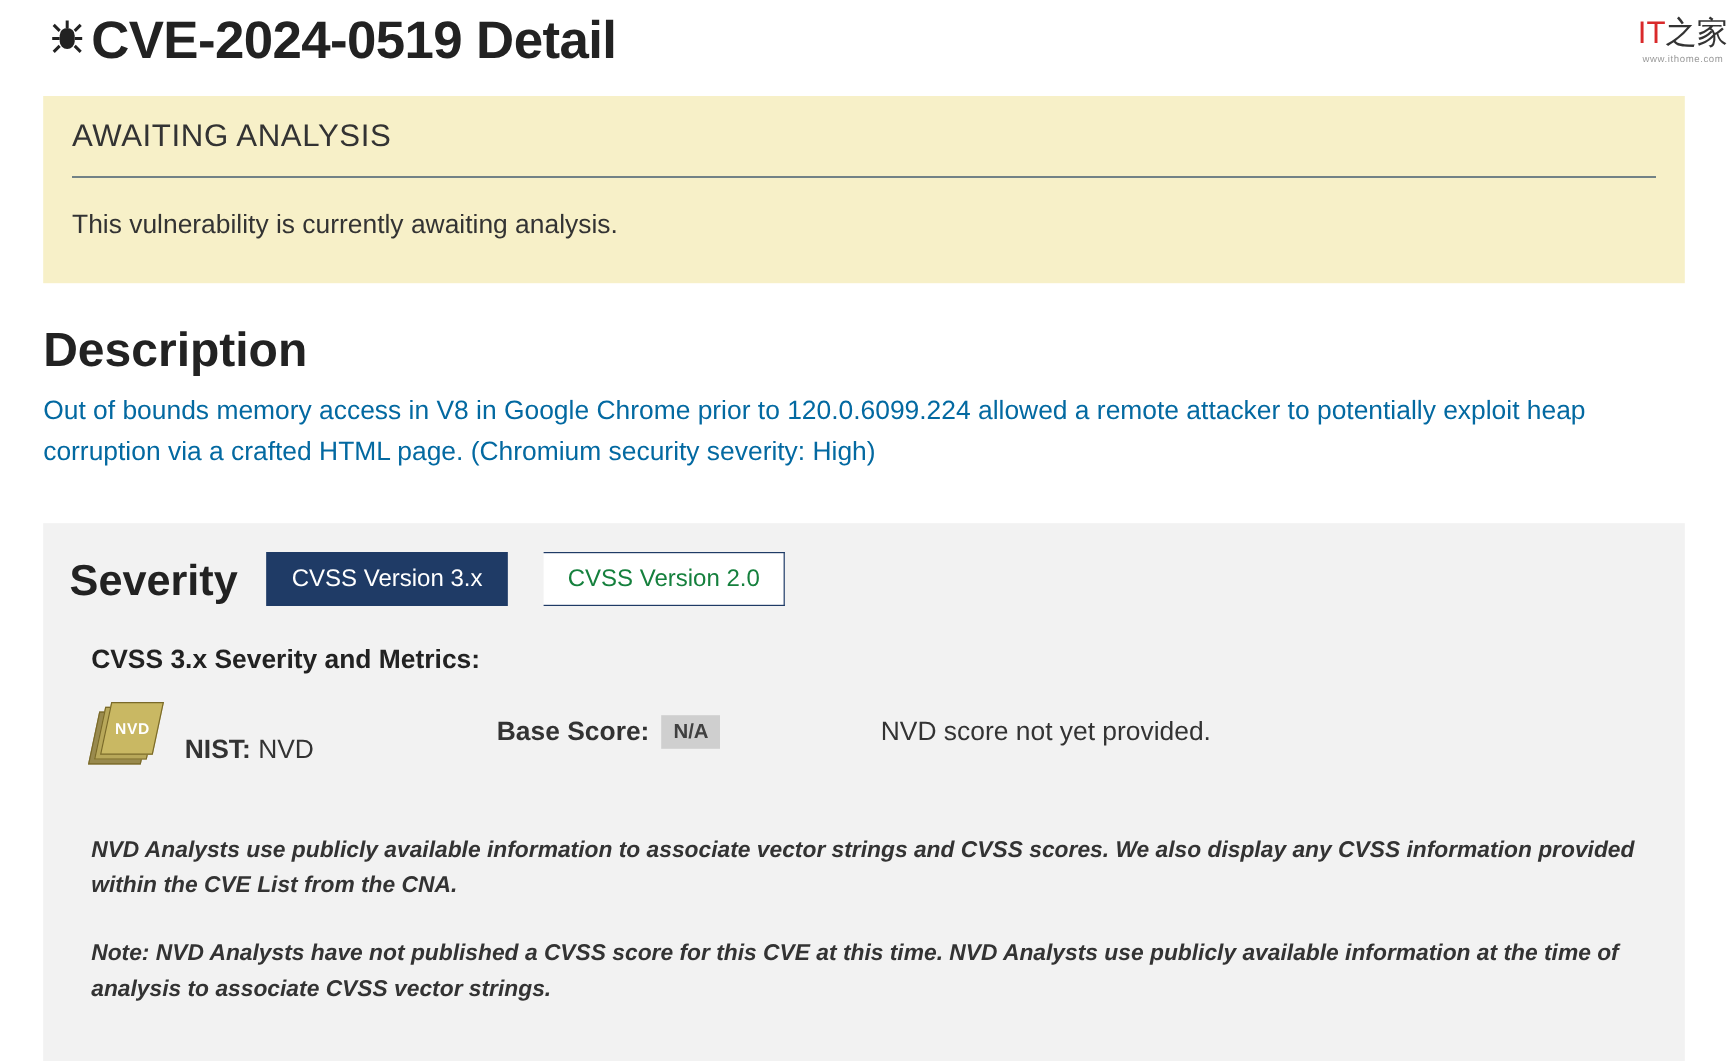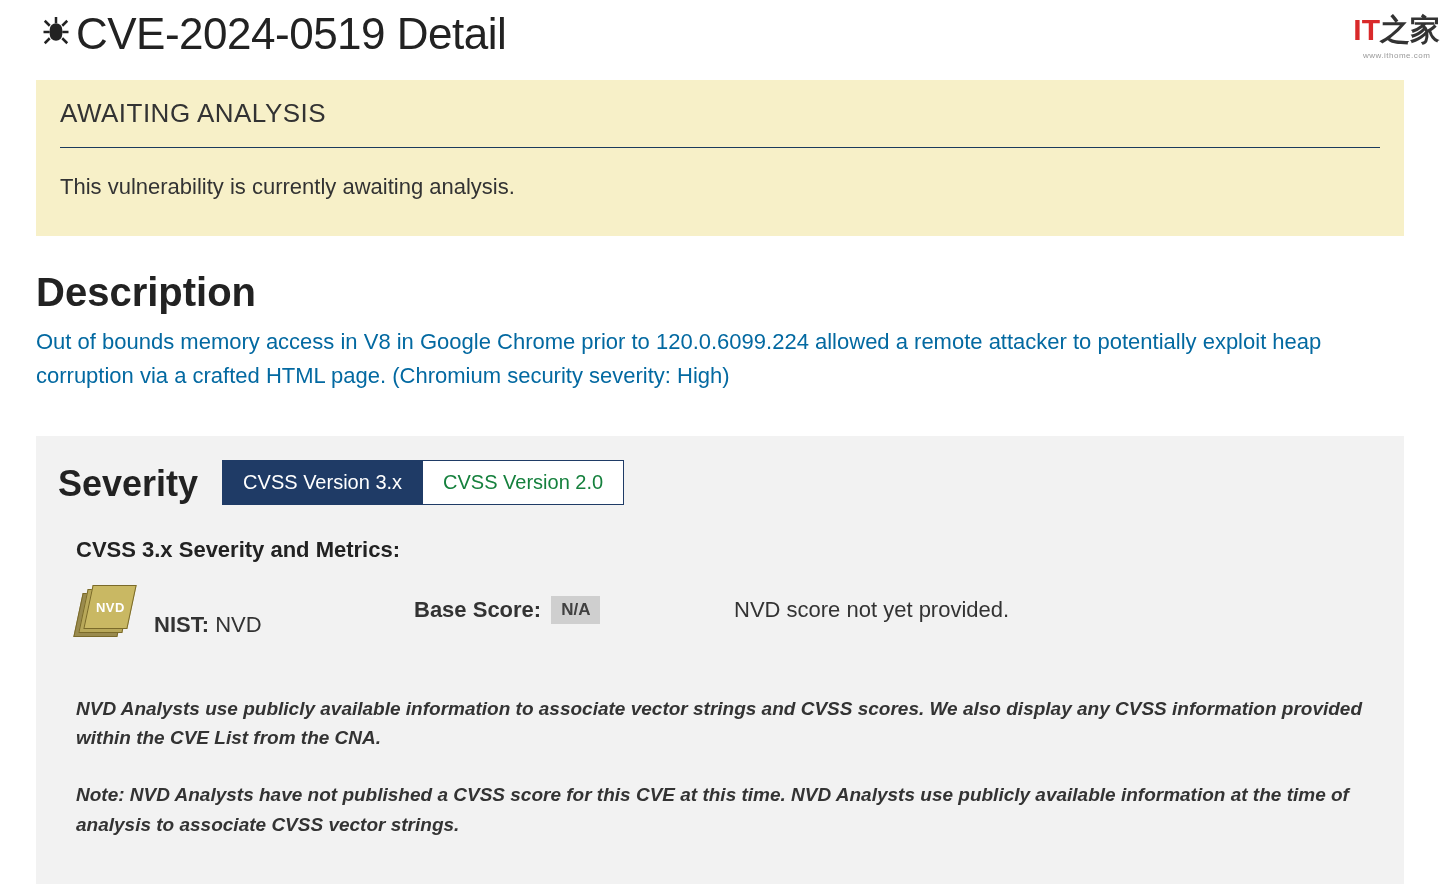--- a/index.html
+++ b/index.html
@@ -23,34 +23,34 @@
   .alert-icon {
     width: 40px;
     height: 40px;
     margin-right: 0;
     flex-shrink: 0;
     margin-top: 2px;
   }
   h1 {
     margin: 0;
     font-size: 44px;
-    font-weight: 400;
+    font-weight: 700;
     color: #222;
     line-height: 1.1;
     letter-spacing: -0.5px;
   }
   .watermark {
     position: absolute;
     right: 0;
     top: 10px;
     text-align: center;
   }
   .watermark-logo {
-    font-size: 30px;
-    font-weight: 700;
+    font-size: 26px;
+    font-weight: 400;
   }
   .watermark-logo .red { color:#d9292a; }
   .watermark-logo .dark { color:#333; font-family: "STHeiti", sans-serif; }
   .watermark-sub { font-size: 8px; color:#999; letter-spacing:0.5px; }
 
   .status-banner {
     margin: 22px 36px 0 36px;
     background: #f7f0c8;
     padding: 18px 24px 36px 24px;
   }
@@ -95,20 +95,21 @@
     padding: 0 22px;
   }
   .severity-title {
     font-size: 36px;
     font-weight: 700;
     color: #222;
     margin-right: 24px;
   }
   .tabs {
     display: flex;
+    gap: 30px;
   }
   .tab {
     font-size: 20px;
     padding: 10px 20px;
     border: 1px solid #1f3b66;
     cursor: pointer;
     user-select: none;
     background:#fff;
     color:#15803d;
   }

